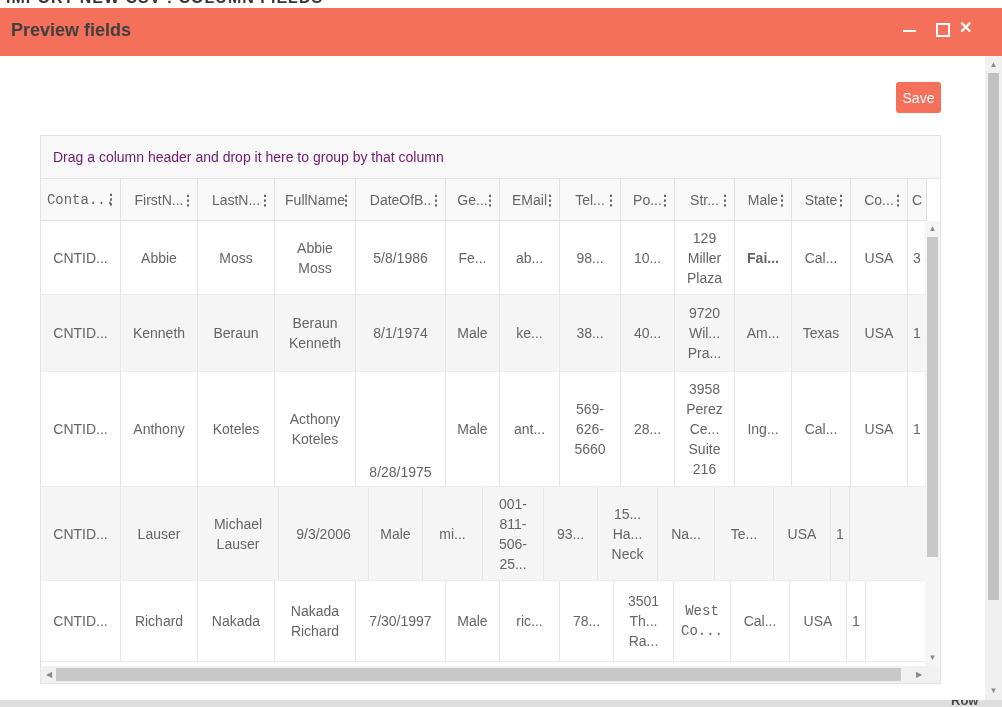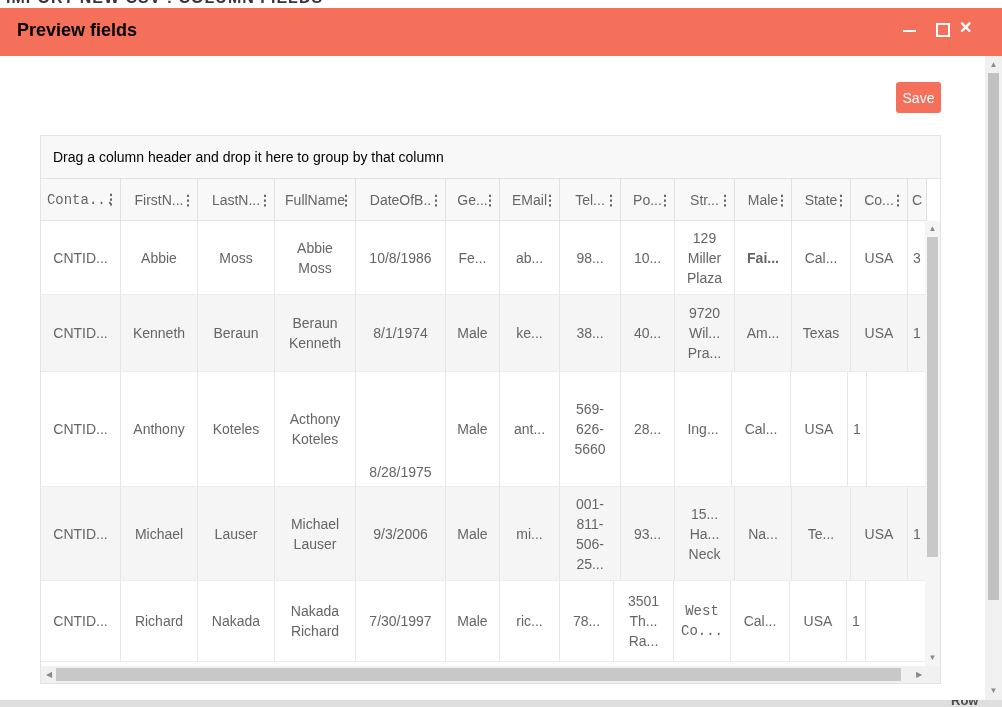--- a/index.html
+++ b/index.html
@@ -9,40 +9,40 @@
     -webkit-font-smoothing:antialiased;
   }
   
   .bg-top{position:absolute;left:0;top:0;width:1002px;height:8px;background:#fff;overflow:hidden;z-index:1}
   .bg-top span{display:block;margin:-11px 0 0 6px;font-size:16px;font-weight:bold;color:#30363c;letter-spacing:1px;white-space:nowrap}
   .bg-bottom{position:absolute;left:0;top:700px;width:1002px;height:7px;background:#dedede;z-index:1}
   .bg-row-frag{position:absolute;left:951px;top:693px;font-size:13px;font-weight:bold;color:#4a4a4a;z-index:2}
 
   
   .modal-header{position:absolute;left:0;top:8px;width:1002px;height:48px;background:#f4705a;z-index:3}
-  .modal-title{position:absolute;left:17px;top:12px;font-size:18px;font-weight:600;color:#000000}
+  .modal-title{position:absolute;left:11px;top:12px;font-size:18px;font-weight:600;color:#404040}
   .win-btn{position:absolute;color:#ffffff;cursor:default;z-index:4}
   .btn-min{left:903px;top:30px;width:13px;height:0;border-bottom:2px solid #fff}
   .btn-max{left:936px;top:23px;width:10px;height:10px;border:2px solid #fff}
   .btn-close{left:959px;top:18px;font-size:16px;font-weight:bold}
   .modal-body{position:absolute;left:0;top:56px;width:985px;height:644px;background:#ffffff;z-index:2}
 
   .save-btn{
     position:absolute;left:896px;top:82px;width:45px;height:31px;z-index:4;
     background:#f4705a;color:#fff;border:none;border-radius:3px;
     font-size:14px;font-family:"Liberation Sans",sans-serif;cursor:pointer;
     display:flex;align-items:center;justify-content:center;
   }
 
   
   .grid{position:absolute;left:40px;top:135px;width:901px;height:549px;
     border:1px solid #e3e3e3;box-sizing:border-box;background:#fff;z-index:3;overflow:hidden}
   .groupbar{height:43px;background:#f8f8f8;border-bottom:1px solid #e3e3e3;
     display:flex;align-items:center;padding-left:12px;box-sizing:border-box;
-    color:#000000;font-size:14px}
+    color:#701a75;font-size:14px}
   .headrow{height:42px;background:#f8f8f8;border-bottom:1px solid #e3e3e3;
     display:flex;box-sizing:border-box;width:886px}
   .hcell{position:relative;display:flex;align-items:center;justify-content:center;
     border-right:1px solid #e0e0e0;box-sizing:border-box;overflow:hidden;
     color:#656565;font-size:14px;height:41px;flex:0 0 auto}
   .hmenu{position:absolute;right:0;top:50%;transform:translateY(-50%);
     font-size:14px;font-weight:bold;color:#656565;padding:0 2px;cursor:pointer;line-height:14px}
   .rows-area{position:absolute;left:0;top:85px;width:886px;height:445px;overflow:hidden;background:#fff}
   .grow{display:flex;background:#fff;box-sizing:border-box;border-bottom:1px solid #ececec}
   .grow.alt{background:#f5f5f5}
@@ -157,21 +157,21 @@
         <div class="cell" style="width: 77px;">
           <span>Abbie</span>
         </div>
         <div class="cell" style="width: 77px;">
           <span>Moss</span>
         </div>
         <div class="cell" style="width: 81px;">
           <span>Abbie Moss</span>
         </div>
         <div class="cell" style="width: 90px;">
-          <span>10/8/1986</span>
+          <span>5/8/1986</span>
         </div>
         <div class="cell" style="width: 54px;">
           <span>Fe...</span>
         </div>
         <div class="cell" style="width: 60px;">
           <span>ab...</span>
         </div>
         <div class="cell" style="width: 61px;">
           <span>98...</span>
         </div>
@@ -259,39 +259,39 @@
         </div>
         <div class="cell" style="width: 60px;">
           <span>ant...</span>
         </div>
         <div class="cell" style="width: 61px;">
           <span>569-626-5660</span>
         </div>
         <div class="cell" style="width: 54px;">
           <span>28...</span>
         </div>
+        <div class="cell" style="width: 60px;">
+          <span>3958 Perez Ce... Suite 216</span>
+        </div>
         <div class="cell" style="width: 57px;">
           <span>Ing...</span>
         </div>
         <div class="cell" style="width: 59px;">
           <span>Cal...</span>
         </div>
         <div class="cell" style="width: 57px;">
           <span>USA</span>
         </div>
         <div class="cell" style="width: 19px;">
           <span>1</span>
         </div>
       </div>
       <div class="grow alt" style="height: 94px;">
         <div class="cell" style="width: 80px;">
           <span>CNTID...</span>
-        </div>
-        <div class="cell" style="width: 77px;">
-          <span>Michael</span>
         </div>
         <div class="cell" style="width: 77px;">
           <span>Lauser</span>
         </div>
         <div class="cell" style="width: 81px;">
           <span>Michael Lauser</span>
         </div>
         <div class="cell" style="width: 90px;">
           <span>9/3/2006</span>
         </div>

